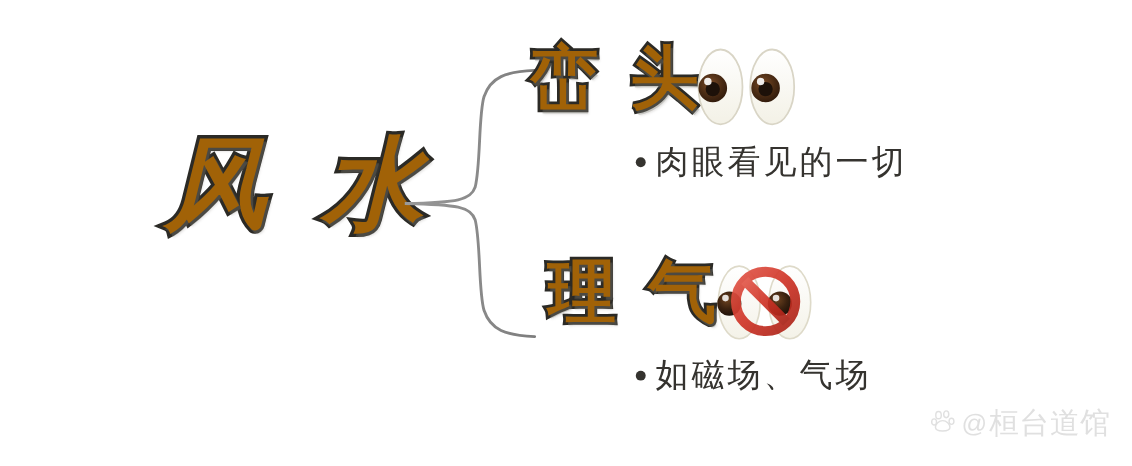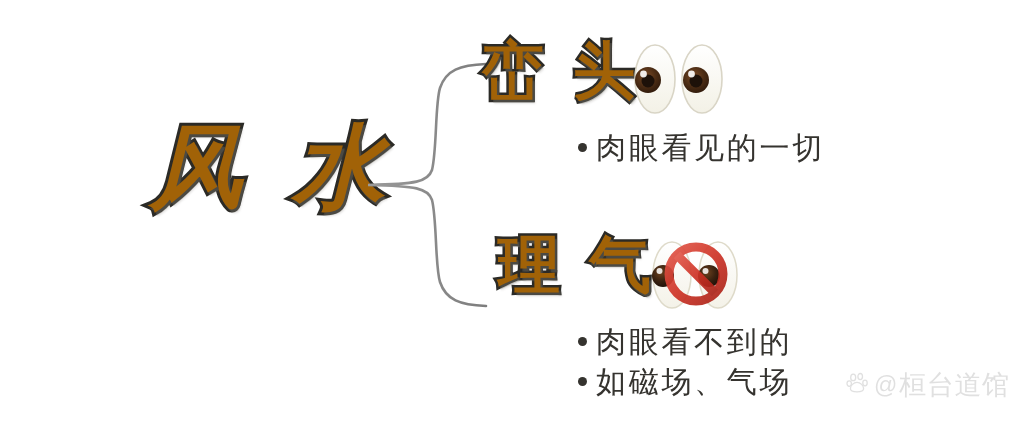--- a/index.html
+++ b/index.html
@@ -204,24 +204,20 @@
       <circle cx="59.5" cy="37" r="3" fill="#ffffff" opacity="0.85"></circle>
 
       <g opacity="0.92">
         <circle cx="50" cy="40" r="27" fill="none" stroke="url(#redGrad)" stroke-width="9"></circle>
         <line x1="31" y1="21" x2="69" y2="59" stroke="url(#redGrad)" stroke-width="9" stroke-linecap="butt"></line>
       </g>
     </svg>
   </div>
 
   <ul class="bullet-list" id="bullets-2">
-    <li class="bullet-item">
-      <span class="bullet-dot"></span>
-      <span>肉眼看不到的</span>
-    </li>
     <li class="bullet-item">
       <span class="bullet-dot"></span>
       <span>如磁场、气场</span>
     </li>
   </ul>
 
   <div id="watermark">
     <span>
       <svg width="24" height="24" viewBox="0 0 24 24" fill="none" xmlns="http://www.w3.org/2000/svg" aria-hidden="true">
         <ellipse cx="7.2" cy="6.4" rx="2.5" ry="3.3" stroke="#9a9a9a" stroke-width="1.3"></ellipse>

